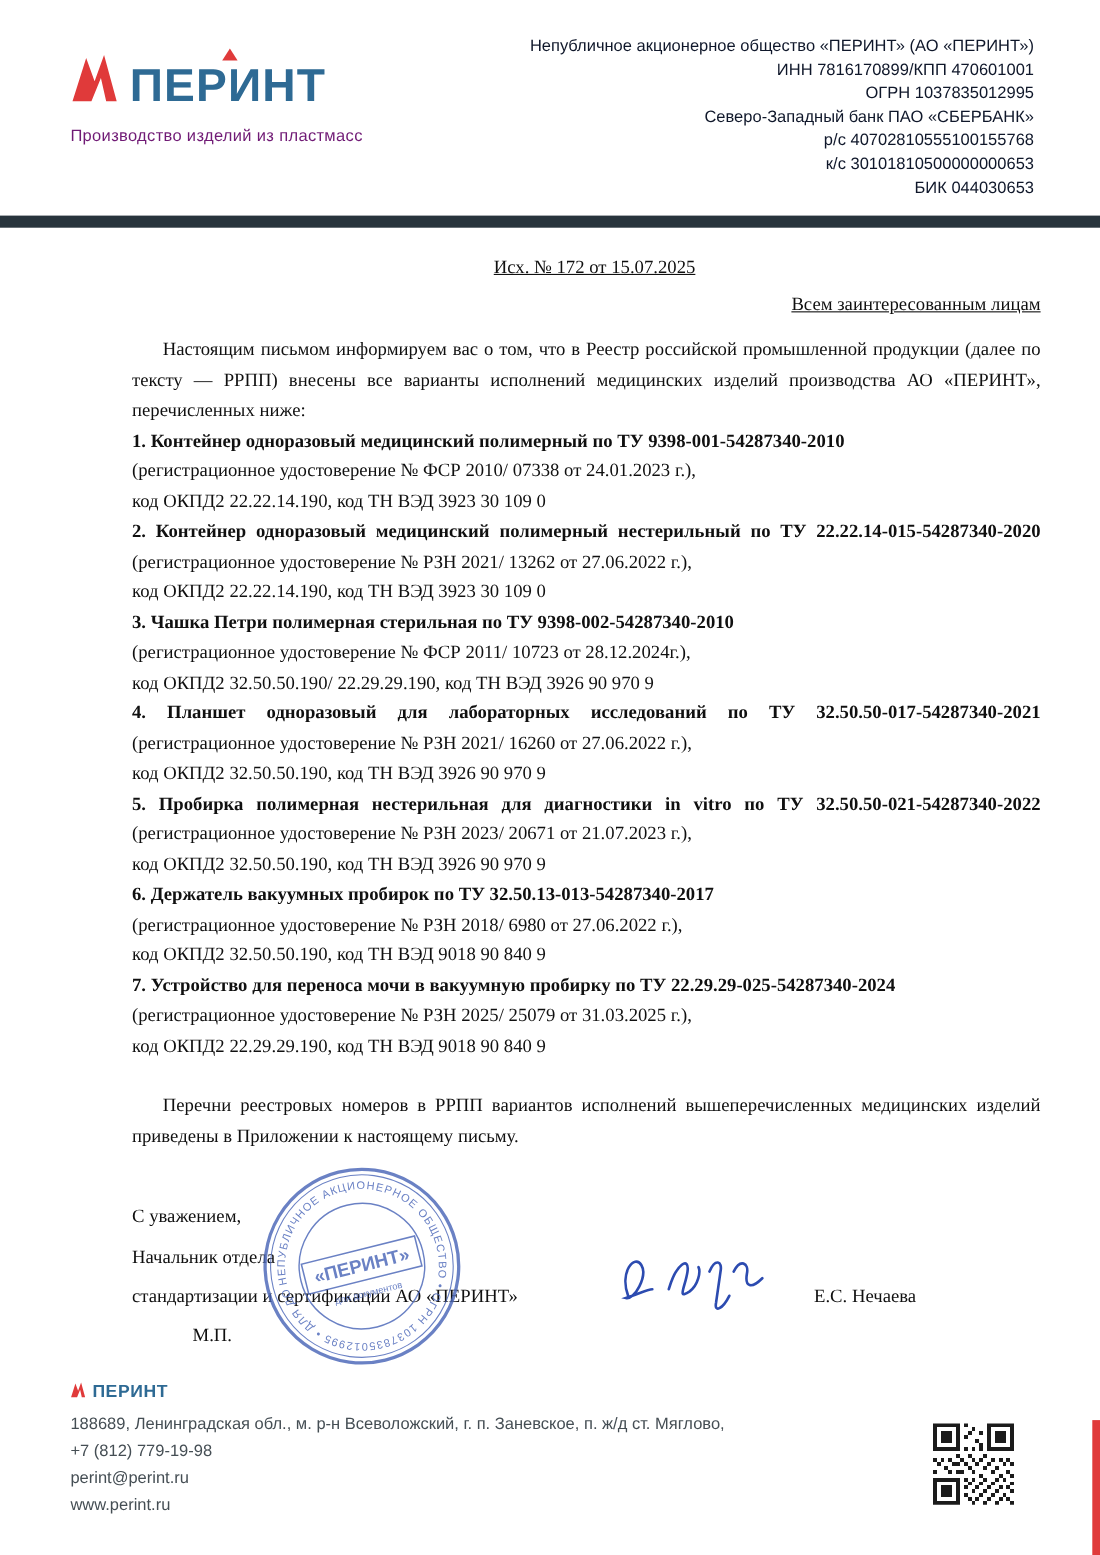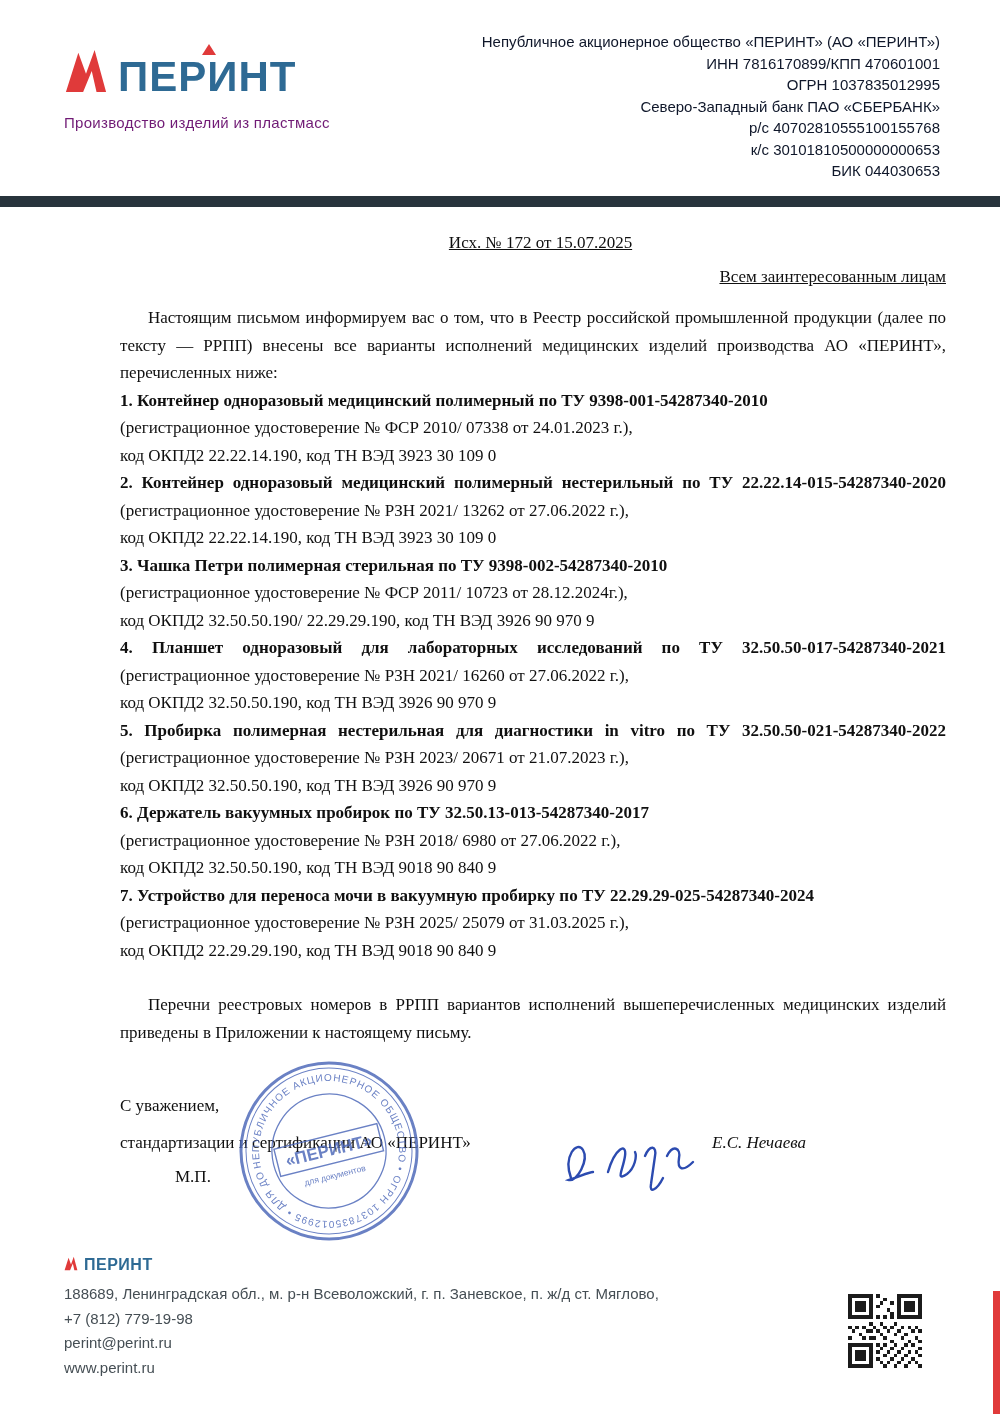--- a/index.html
+++ b/index.html
@@ -30,21 +30,21 @@
   .intro { margin-top:14px; text-align:justify; text-indent:28px; }
   .items { margin-top:0; }
   .items p { margin:0; text-align:justify; }
   .items b { font-weight:bold; }
   .outro { margin-top:27px; text-align:justify; text-indent:28px;font-family:Liberation Serif, serif; }
 
   .closing { position:relative; }
   .regards { margin-top:46px; }
   .job1 { margin-top:9px; }
   .sig-row { position:relative; margin-top:9px; }
-  .signer { position:absolute; left:592px; top:0;font-style:italic; }
+  .signer { position:absolute; left:620px; top:0; }
   .mp { margin-top:7px; margin-left:55px; }
 
   
   .stamp { position:absolute; left:238px; top:1060px; width:182px; height:182px;
     transform:rotate(-14deg); opacity:.82; }
   .stamp svg { width:100%; height:100%; font-family:"Liberation Sans", sans-serif; }
   .signature { position:absolute; left:553px; top:1126px; }
 
   
   .footer { position:absolute; left:64px; top:1256px; font-family:"Liberation Sans", sans-serif; color:#454e54; font-size:15px; }
@@ -124,20 +124,21 @@
         <b>7. Устройство для переноса мочи в вакуумную пробирку по ТУ 22.29.29-025-54287340-2024</b><br>
         <span>(регистрационное удостоверение № РЗН 2025/ 25079 от 31.03.2025 г.),</span><br>
         <span>код ОКПД2 22.29.29.190, код ТН ВЭД 9018 90 840 9</span>
       </p>
     </div>
 
     <p class="outro">Перечни реестровых номеров в РРПП вариантов исполнений вышеперечисленных медицинских изделий приведены в Приложении к настоящему письму.</p>
 
     <div class="closing">
       <p class="regards">С уважением,</p>
+      <p class="job1">Начальник отдела</p>
       <div class="sig-row">
         <span>стандартизации и сертификации АО «ПЕРИНТ»</span>
         <span class="signer">Е.С. Нечаева</span>
       </div>
       <p class="mp">М.П.</p>
     </div>
   </div>
 
   <div class="stamp">
     <svg viewBox="0 0 182 182">

